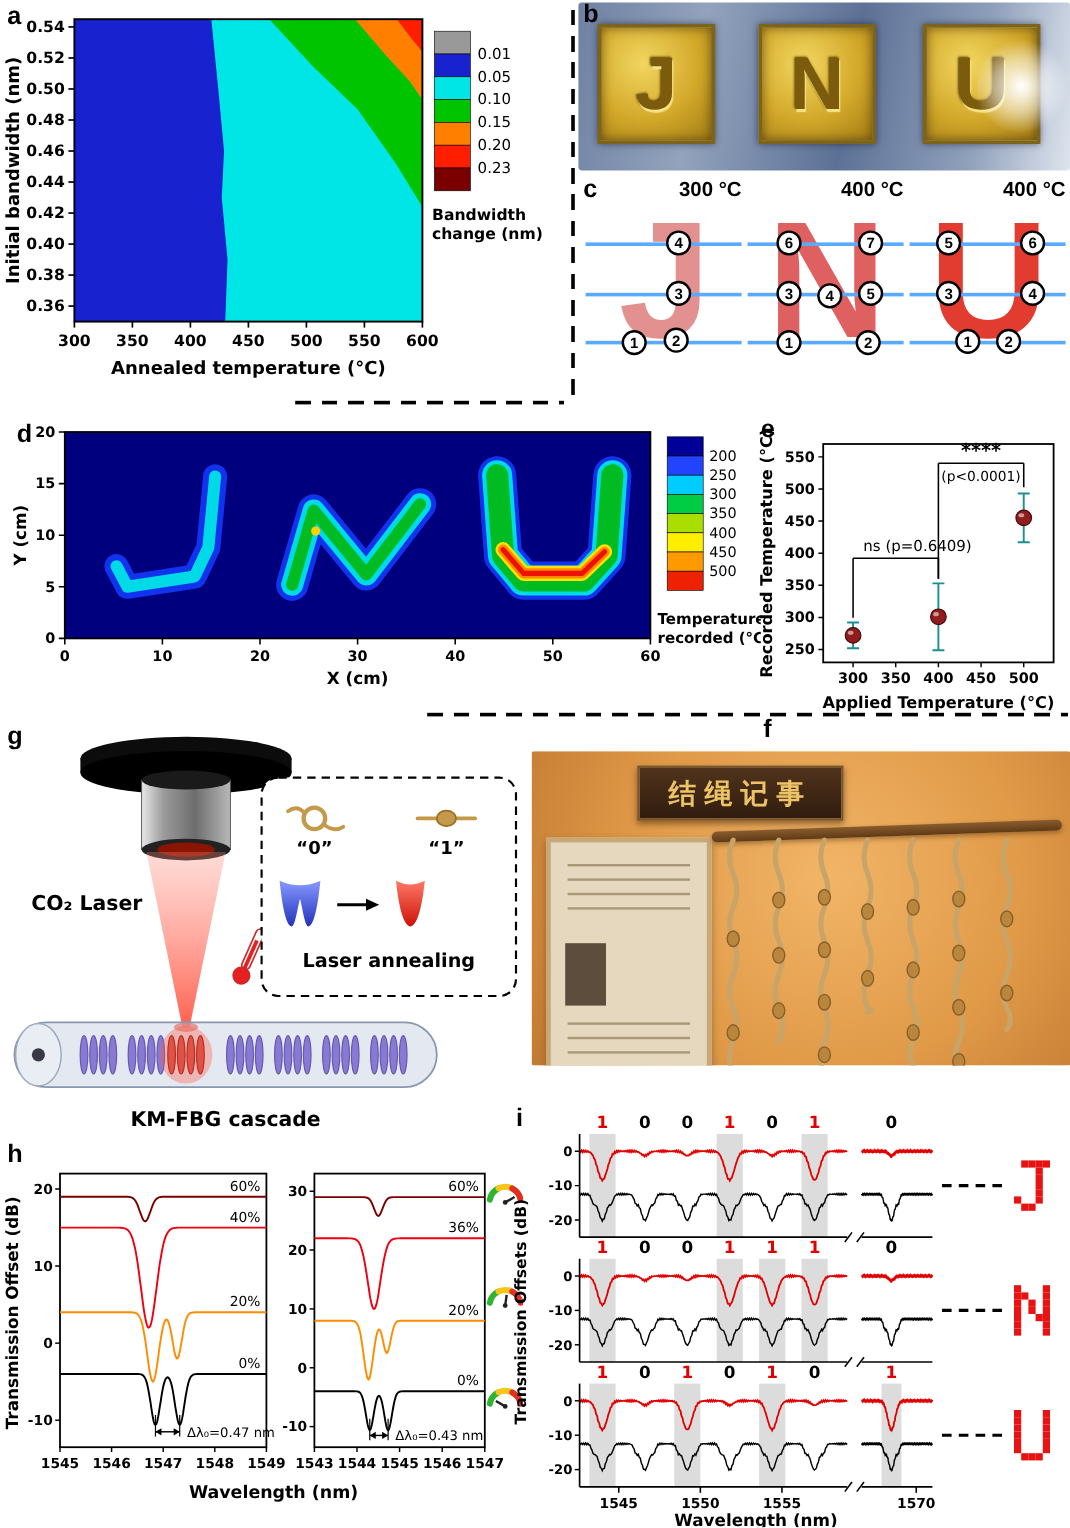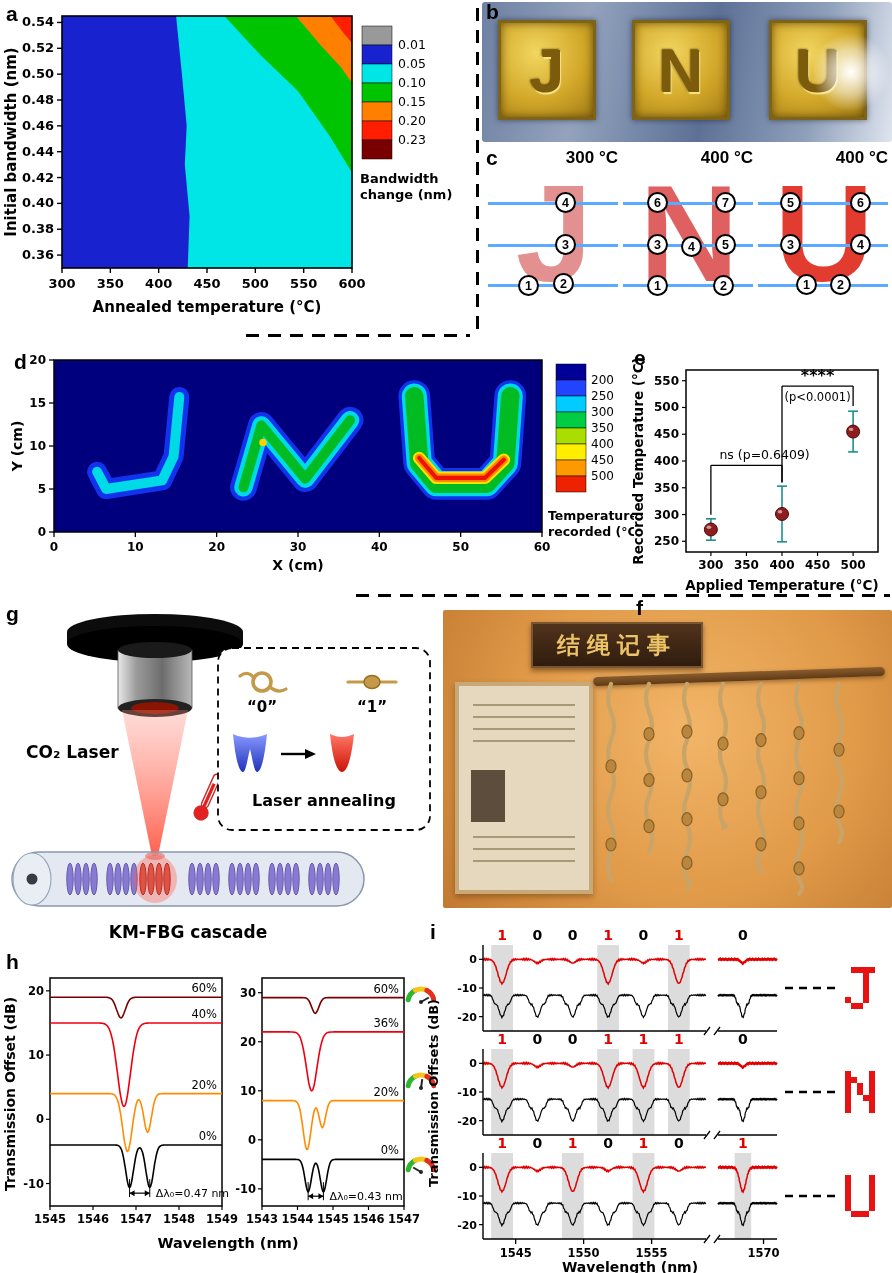--- a/index.html
+++ b/index.html
@@ -19,21 +19,21 @@
   .glare{position:absolute;right:4px;top:28px;width:74px;height:84px;background:radial-gradient(circle,#ffffff,rgba(255,255,255,.5) 40%,rgba(255,255,255,0) 70%)}
   
   #panelC{left:486px;top:148px;width:406px;height:186px;display:flex;justify-content:space-between;padding:0 4px}
   .cgroup{width:128px;position:relative}
   .ctemp{font-size:17px;font-weight:bold;text-align:right;color:#000}
   .cletterbox{position:relative;width:112px;height:134px;margin:4px auto 0}
   .cletter{position:absolute;left:50%;top:50%;transform:translate(-50%,-54%);font-size:138px;font-weight:800;z-index:1;line-height:1}
   .cline{position:absolute;left:-10px;width:130px;height:3px;z-index:2}
   .cmark{position:absolute;width:21px;height:21px;border-radius:50%;background:#fff;border:2px solid #000;font-size:12.5px;font-weight:bold;display:flex;align-items:center;justify-content:center;z-index:3;color:#000}
   
-  #panelF{left:443px;top:610px;width:449px;height:298px;overflow:hidden;border-radius:2px}
+  #panelF{left:443px;top:626px;width:449px;height:262px;overflow:hidden;border-radius:2px}
   .fbg-wall{position:absolute;inset:0;background:radial-gradient(circle at 55% 40%,#f2b568,#e09a48 55%,#c27a32)}
   .fplaque{position:absolute;left:88px;top:12px;width:172px;height:46px;background:linear-gradient(#50331c,#301c0e);border:2px solid #7a5630;display:flex;align-items:center;justify-content:center;box-shadow:0 3px 5px rgba(60,30,0,.5)}
   .fplaque span{color:#ecc467;font-size:23px;font-weight:bold;letter-spacing:7px}
   .fboard{position:absolute;left:12px;top:72px;width:138px;height:212px;background:#e6d8bf;border:4px solid #c8a876;box-shadow:0 3px 6px rgba(80,40,0,.4)}
   .fimg{position:absolute;left:12px;top:84px;width:34px;height:52px;background:#5c4d3d}
   .fline{position:absolute;left:14px;right:14px;height:2px;background:#a89878}
   .fstick{position:absolute;left:150px;top:62px;width:292px;height:9px;border-radius:5px;background:linear-gradient(#8a5c2e,#5e3a16);transform:rotate(-2deg);box-shadow:0 2px 4px rgba(60,30,0,.4)}
   #ropesF{position:absolute;left:152px;top:70px;width:292px;height:228px}
 </style>
 </head>

